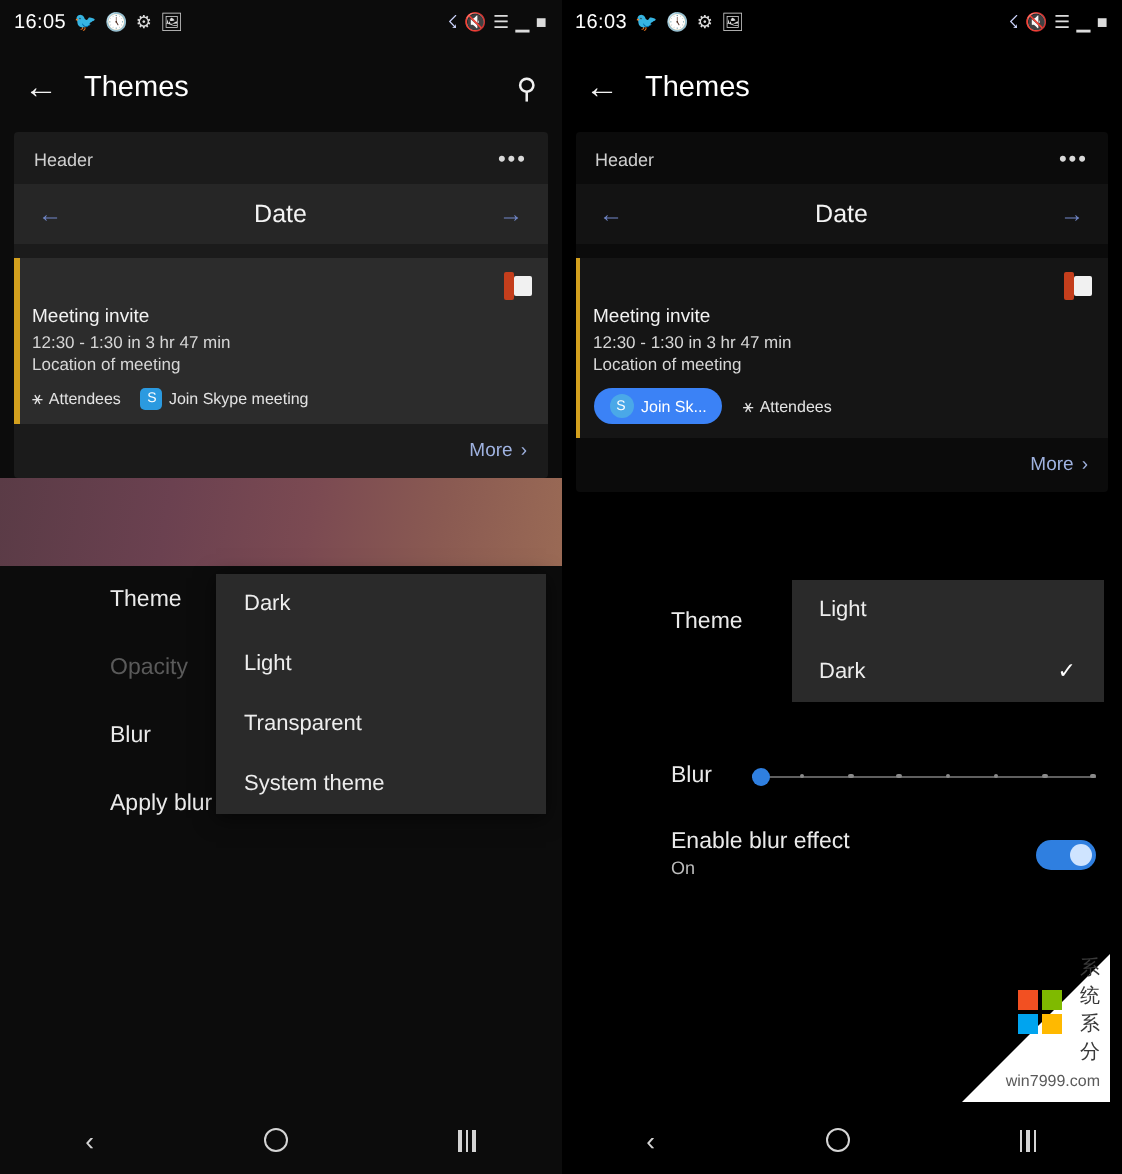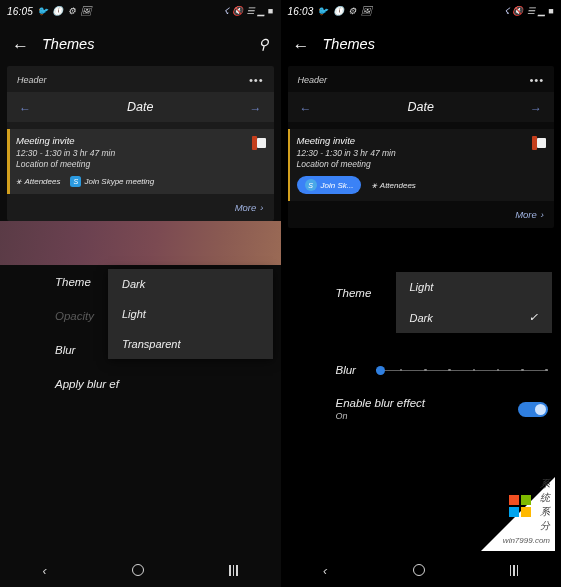--- a/index.html
+++ b/index.html
@@ -3,21 +3,21 @@
 <meta charset="utf-8">
 <style>
   * { box-sizing: border-box; margin: 0; padding: 0; }
   html, body { width: 561px; height: 587px; }
   body {
     font-family: "Liberation Sans", sans-serif;
     background: #000;
     display: flex;
     overflow: hidden;
   }
-  .phone { width: 280.5px; height: 587px; position: relative; overflow: hidden; font-style: italic; }
+  .phone { width: 280.5px; height: 587px; position: relative; overflow: hidden; }
   .phone.left { background: #0c0c0c; }
   .phone.right { background: #000; }
 
   
   .statusbar {
     height: 22px;
     display: flex;
     align-items: center;
     padding: 0 7px;
     font-size: 9.5px;
@@ -64,21 +64,21 @@
   }
   .preview.rightp .pv-datebar { background: #131313; }
   .pv-datebar .arrow { font-size: 12px; color: #6e84c4; }
   .pv-datebar .date { font-size: 12.5px; color: #f3f3f3; }
   .pv-event {
     background: #2c2c2c; margin-top: 7px; padding: 6px 8px 7px 9px;
     position: relative; display: flex; gap: 6px;
   }
   .preview.rightp .pv-event { background: #151515; }
   .pv-event .bar { position: absolute; left: 0; top: 0; bottom: 0; width: 2.5px; background: #d3a01e; }
-  .pv-ev-main { flex: 1; min-width: 0; }
+  .pv-ev-main { flex: 1; min-width: 0; margin-top: 18px; }
   .pv-ev-title { font-size: 9.5px; color: #f2f2f2; }
   .pv-ev-time { font-size: 8.5px; color: #d6d6d6; margin-top: 2px; }
   .pv-ev-loc { font-size: 8.5px; color: #d6d6d6; margin-top: 1px; }
   .pv-ev-actions { display: flex; align-items: center; gap: 10px; margin-top: 7px; }
   .chip { display: flex; align-items: center; gap: 3px; font-size: 8px; color: #e3e3e3; }
   .chip .person { font-size: 9px; }
   .skype-sq {
     width: 11px; height: 11px; border-radius: 2.5px; background: #2b9ae0;
     color: #fff; font-size: 7px; display: flex; align-items: center; justify-content: center;
   }
@@ -253,20 +253,23 @@
     <div class="dropdown" style="left:66px; right:8px; top:4px;">
       <div class="ditem">
         <span>Dark</span>
       </div>
       <div class="ditem">
         <span>Light</span>
       </div>
       <div class="ditem">
         <span>Transparent</span>
       </div>
+      <div class="ditem">
+        <span>System theme</span>
+      </div>
     </div>
   </div>
 
   <div class="navbar">
     <span class="nv">‹</span>
     <span class="nv nv-circle"></span>
     <span class="nv nv-lines">
         <i></i>
         <i></i>
         <i></i>

